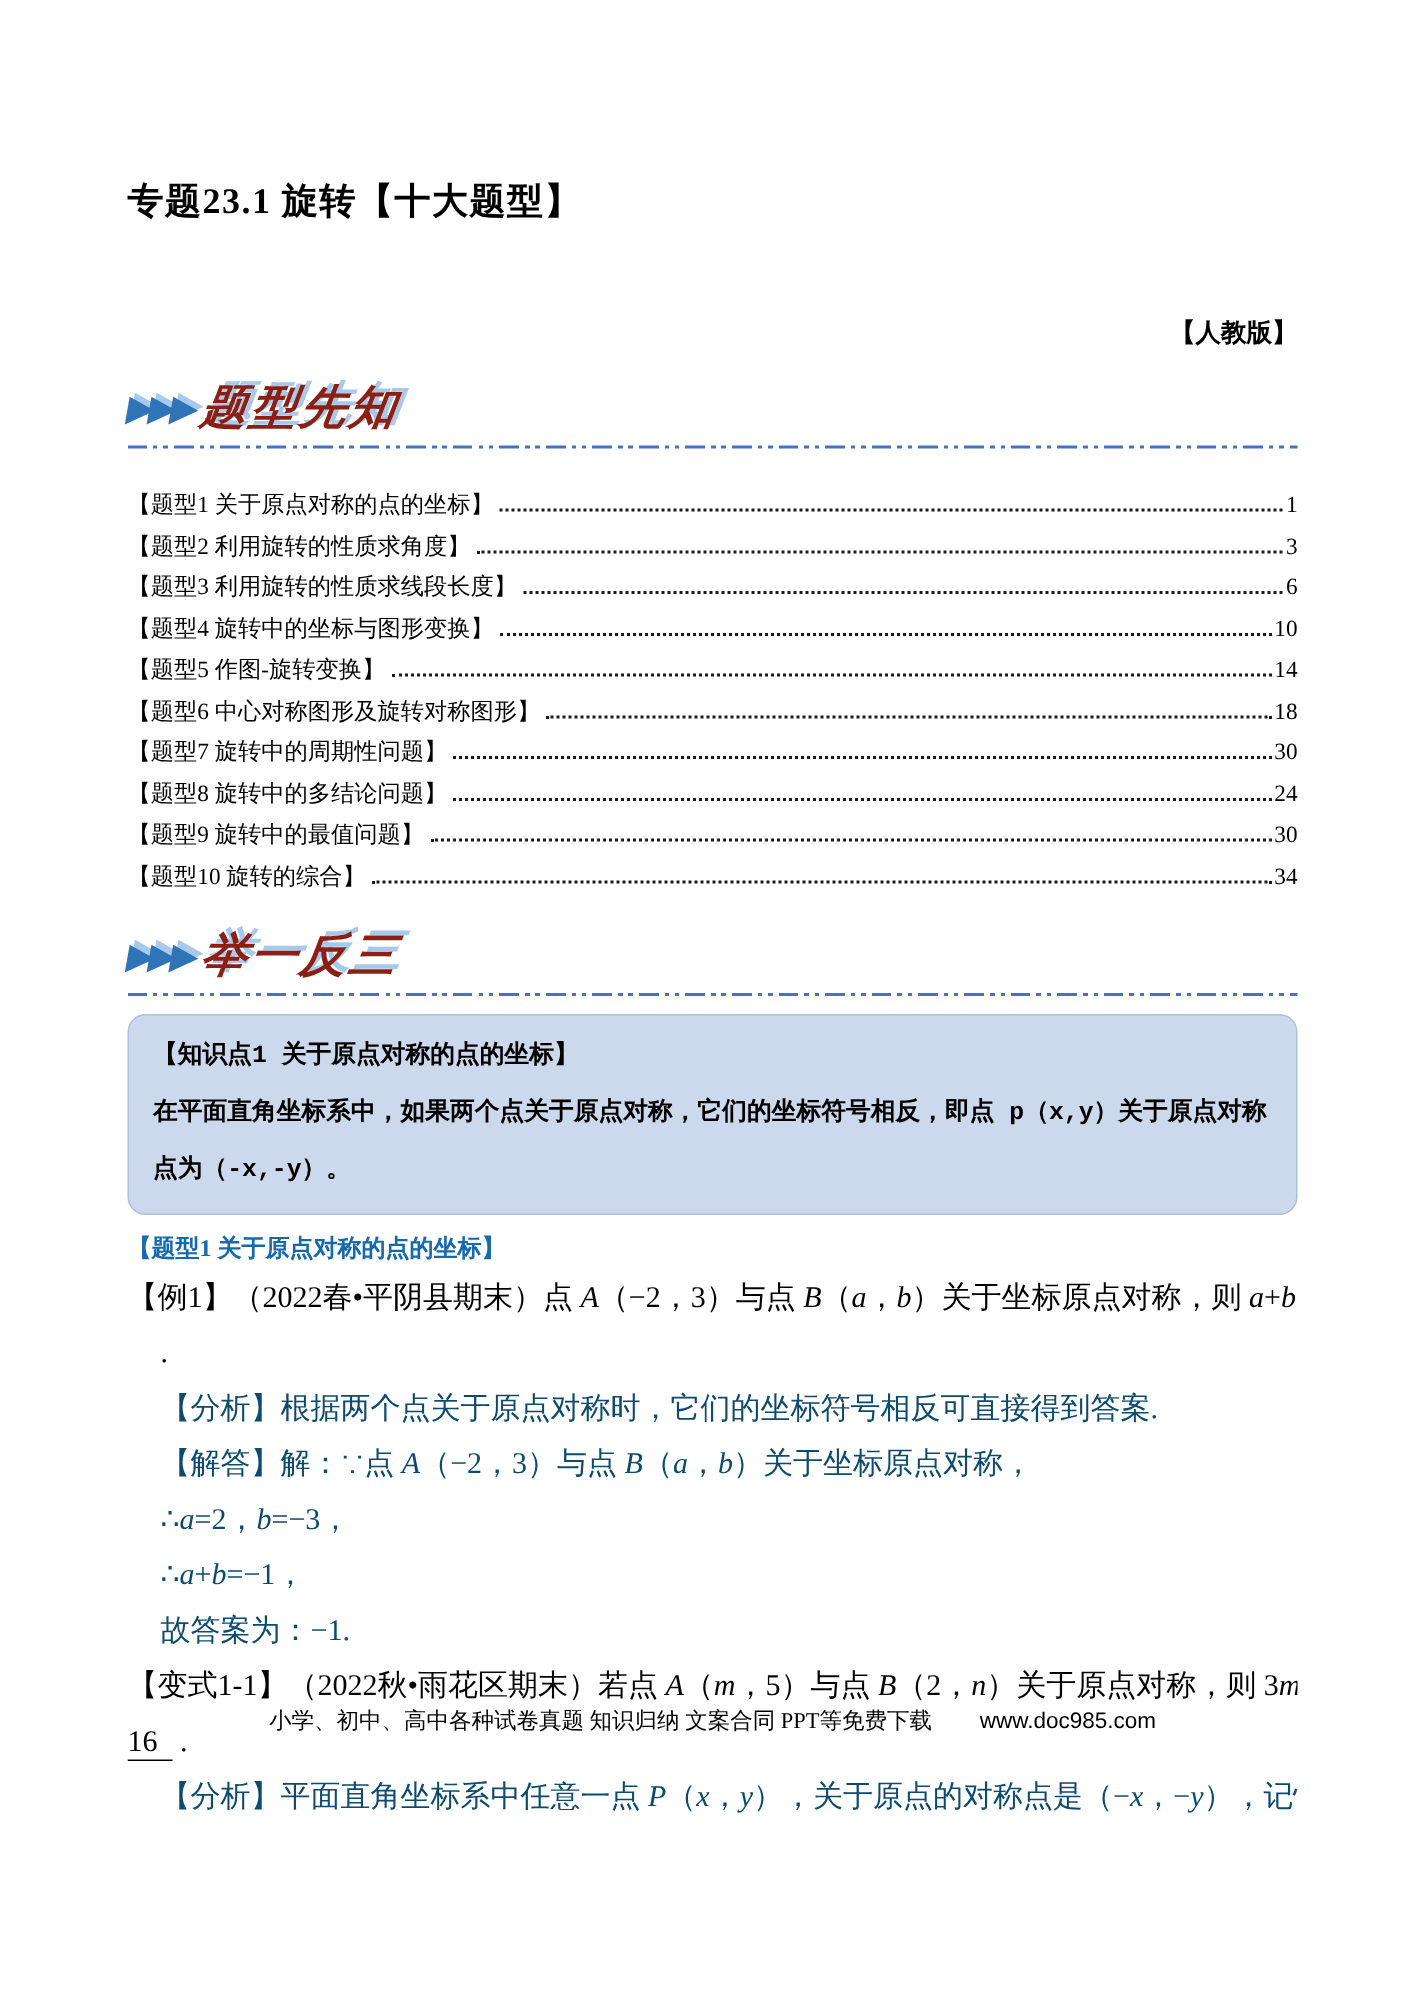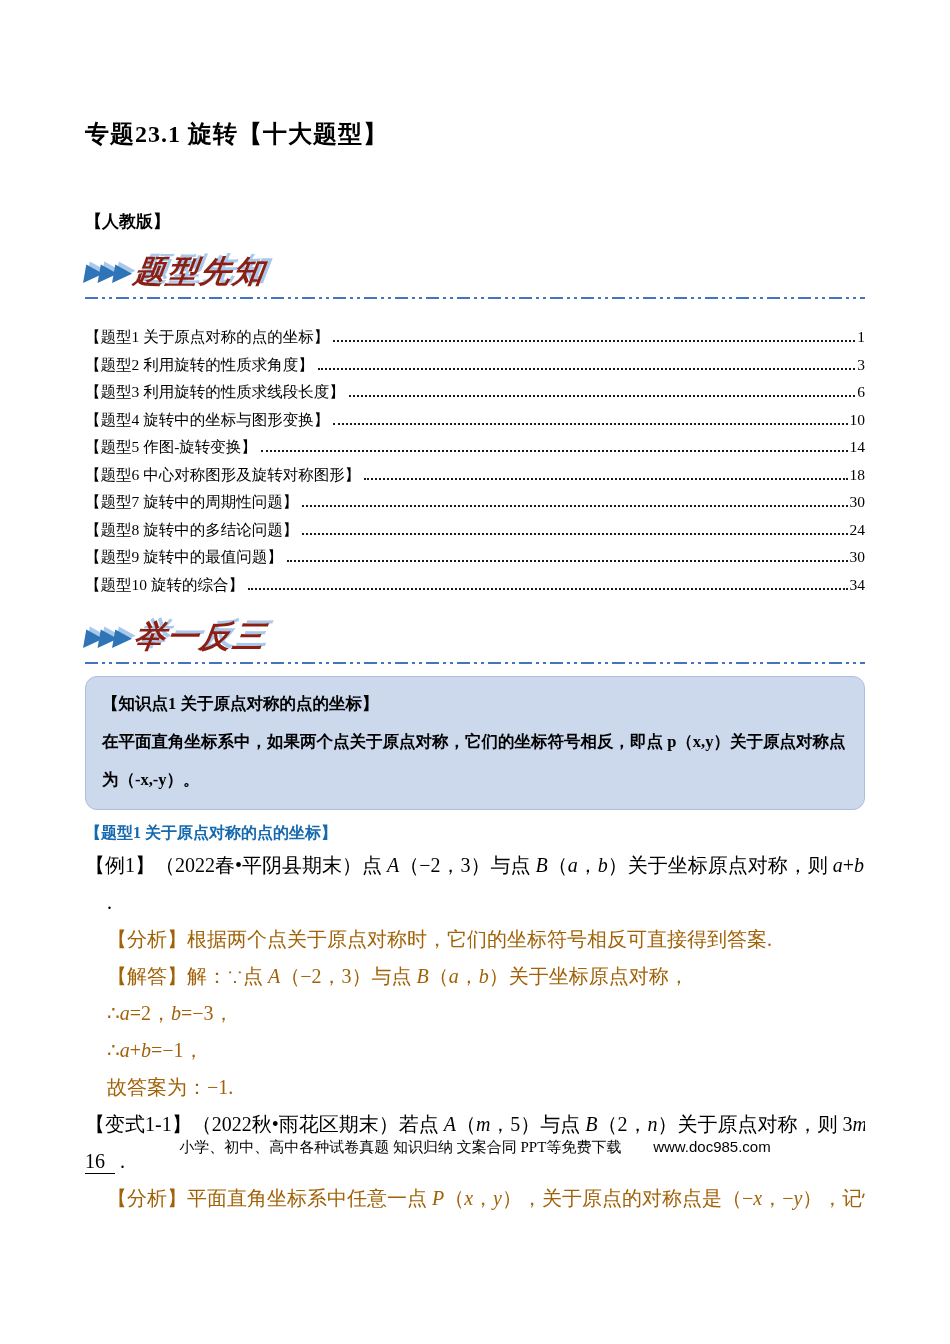--- a/index.html
+++ b/index.html
@@ -15,21 +15,21 @@
     padding: 118px 85px 0 85px;
   }
   
   .doc-title {
     text-align: left;
     font-size: 24px;
     font-weight: bold;
     letter-spacing: 1px;
   }
   .doc-subtitle {
-    text-align: left;
+    text-align: right;
     font-size: 17px;
     font-weight: bold;
     margin-top: 60px;
   }
   
   .banner {
     margin-top: 18px;
     height: 44px;
     position: relative;
     white-space: nowrap;
@@ -82,41 +82,42 @@
   .toc-page { white-space: nowrap; }
   
   .kbox {
     margin-top: 12px;
     background: #ccd9ed;
     border: 1px solid #aebfdd;
     border-radius: 12px;
     padding: 12px 8px 10px 16px;
     font-weight: bold;
     font-size: 16.5px;
+    font-family: Liberation Mono, monospace;
   }
   .kbox-heading { line-height: 30px; }
   .kbox-body { line-height: 38px; margin-top: 4px; }
   
   .sec-heading {
     margin-top: 9px;
     color: #1569ae;
     font-weight: bold;
     font-size: 16px;
     line-height: 28px;
     white-space: nowrap;
   }
   
   .para {
     font-size: 20px;
     line-height: 37px;
     white-space: nowrap;
     overflow: hidden;
   }
   .para.indent { padding-left: 22px; }
-  .para.red { color: #a16207; }
+  .para.red { color: #0c4a6e; }
   .it { font-style: italic; font-family: "Liberation Serif", "DejaVu Serif", serif; }
   .un { border-bottom: 1px solid #000; padding-bottom: 1px; }
   
   .footer {
     position: absolute;
     top: 1138px;
     left: 0;
     width: 950px;
     text-align: center;
     font-size: 15px;

